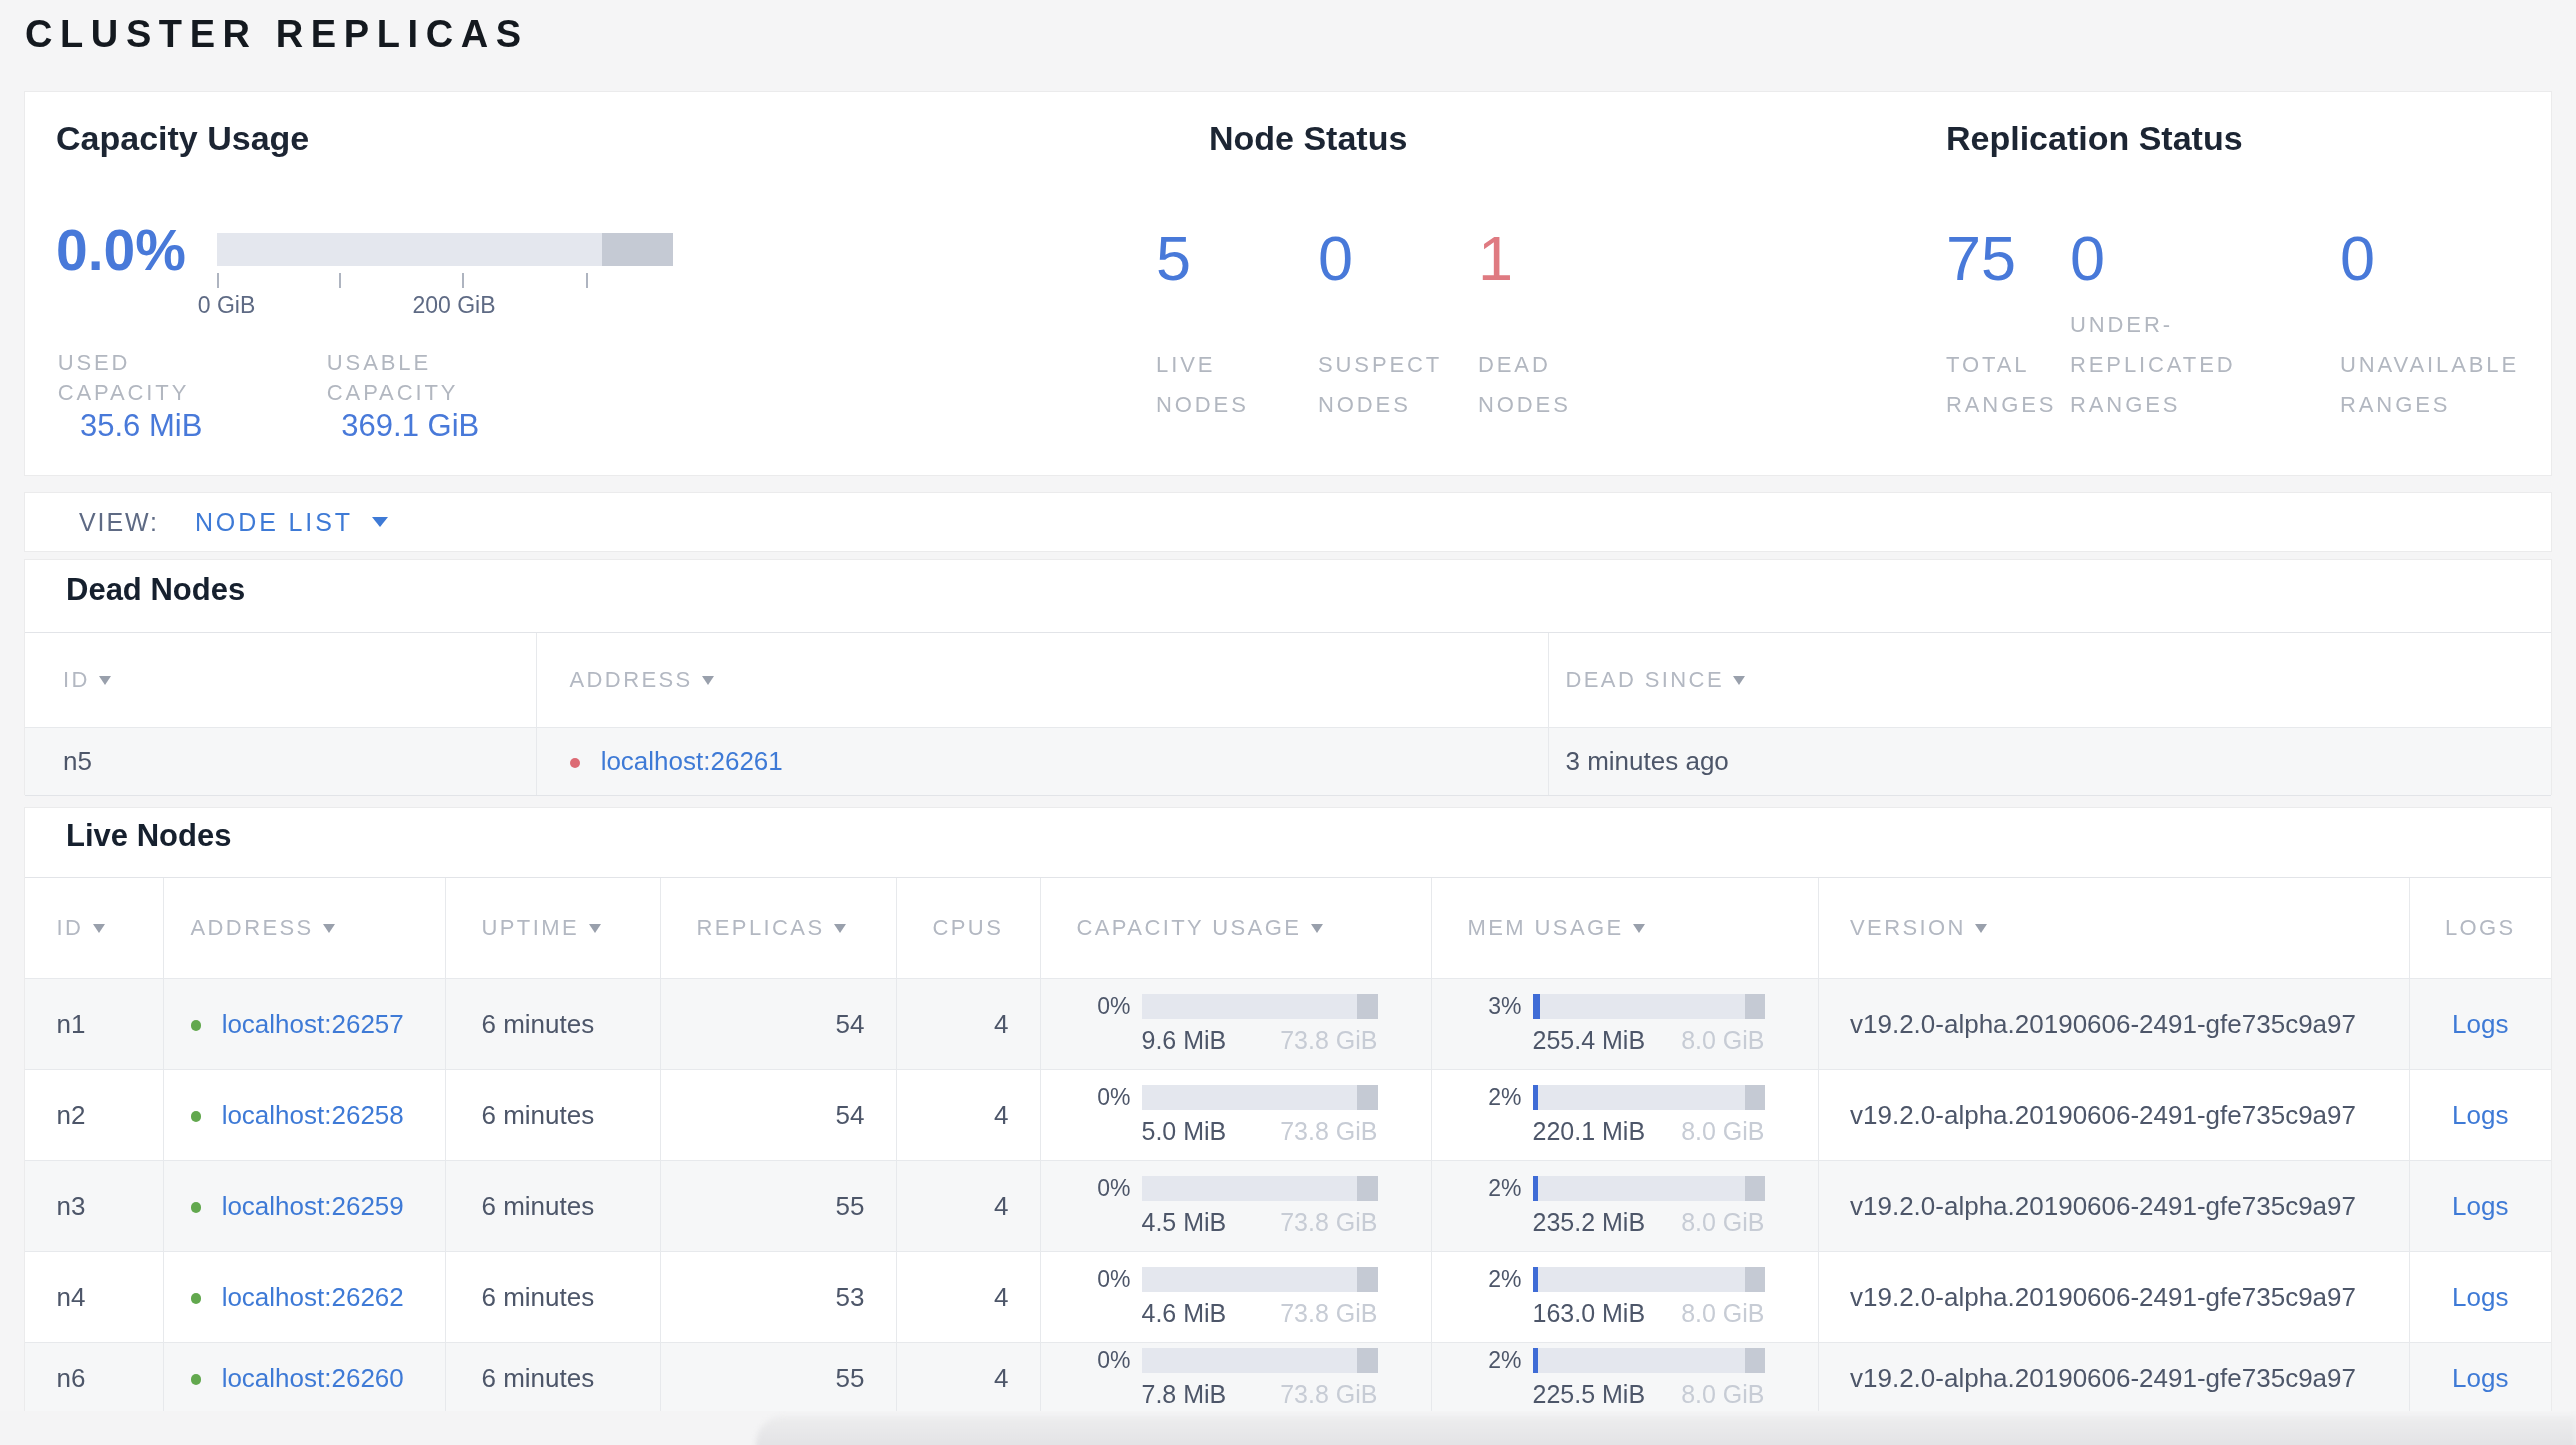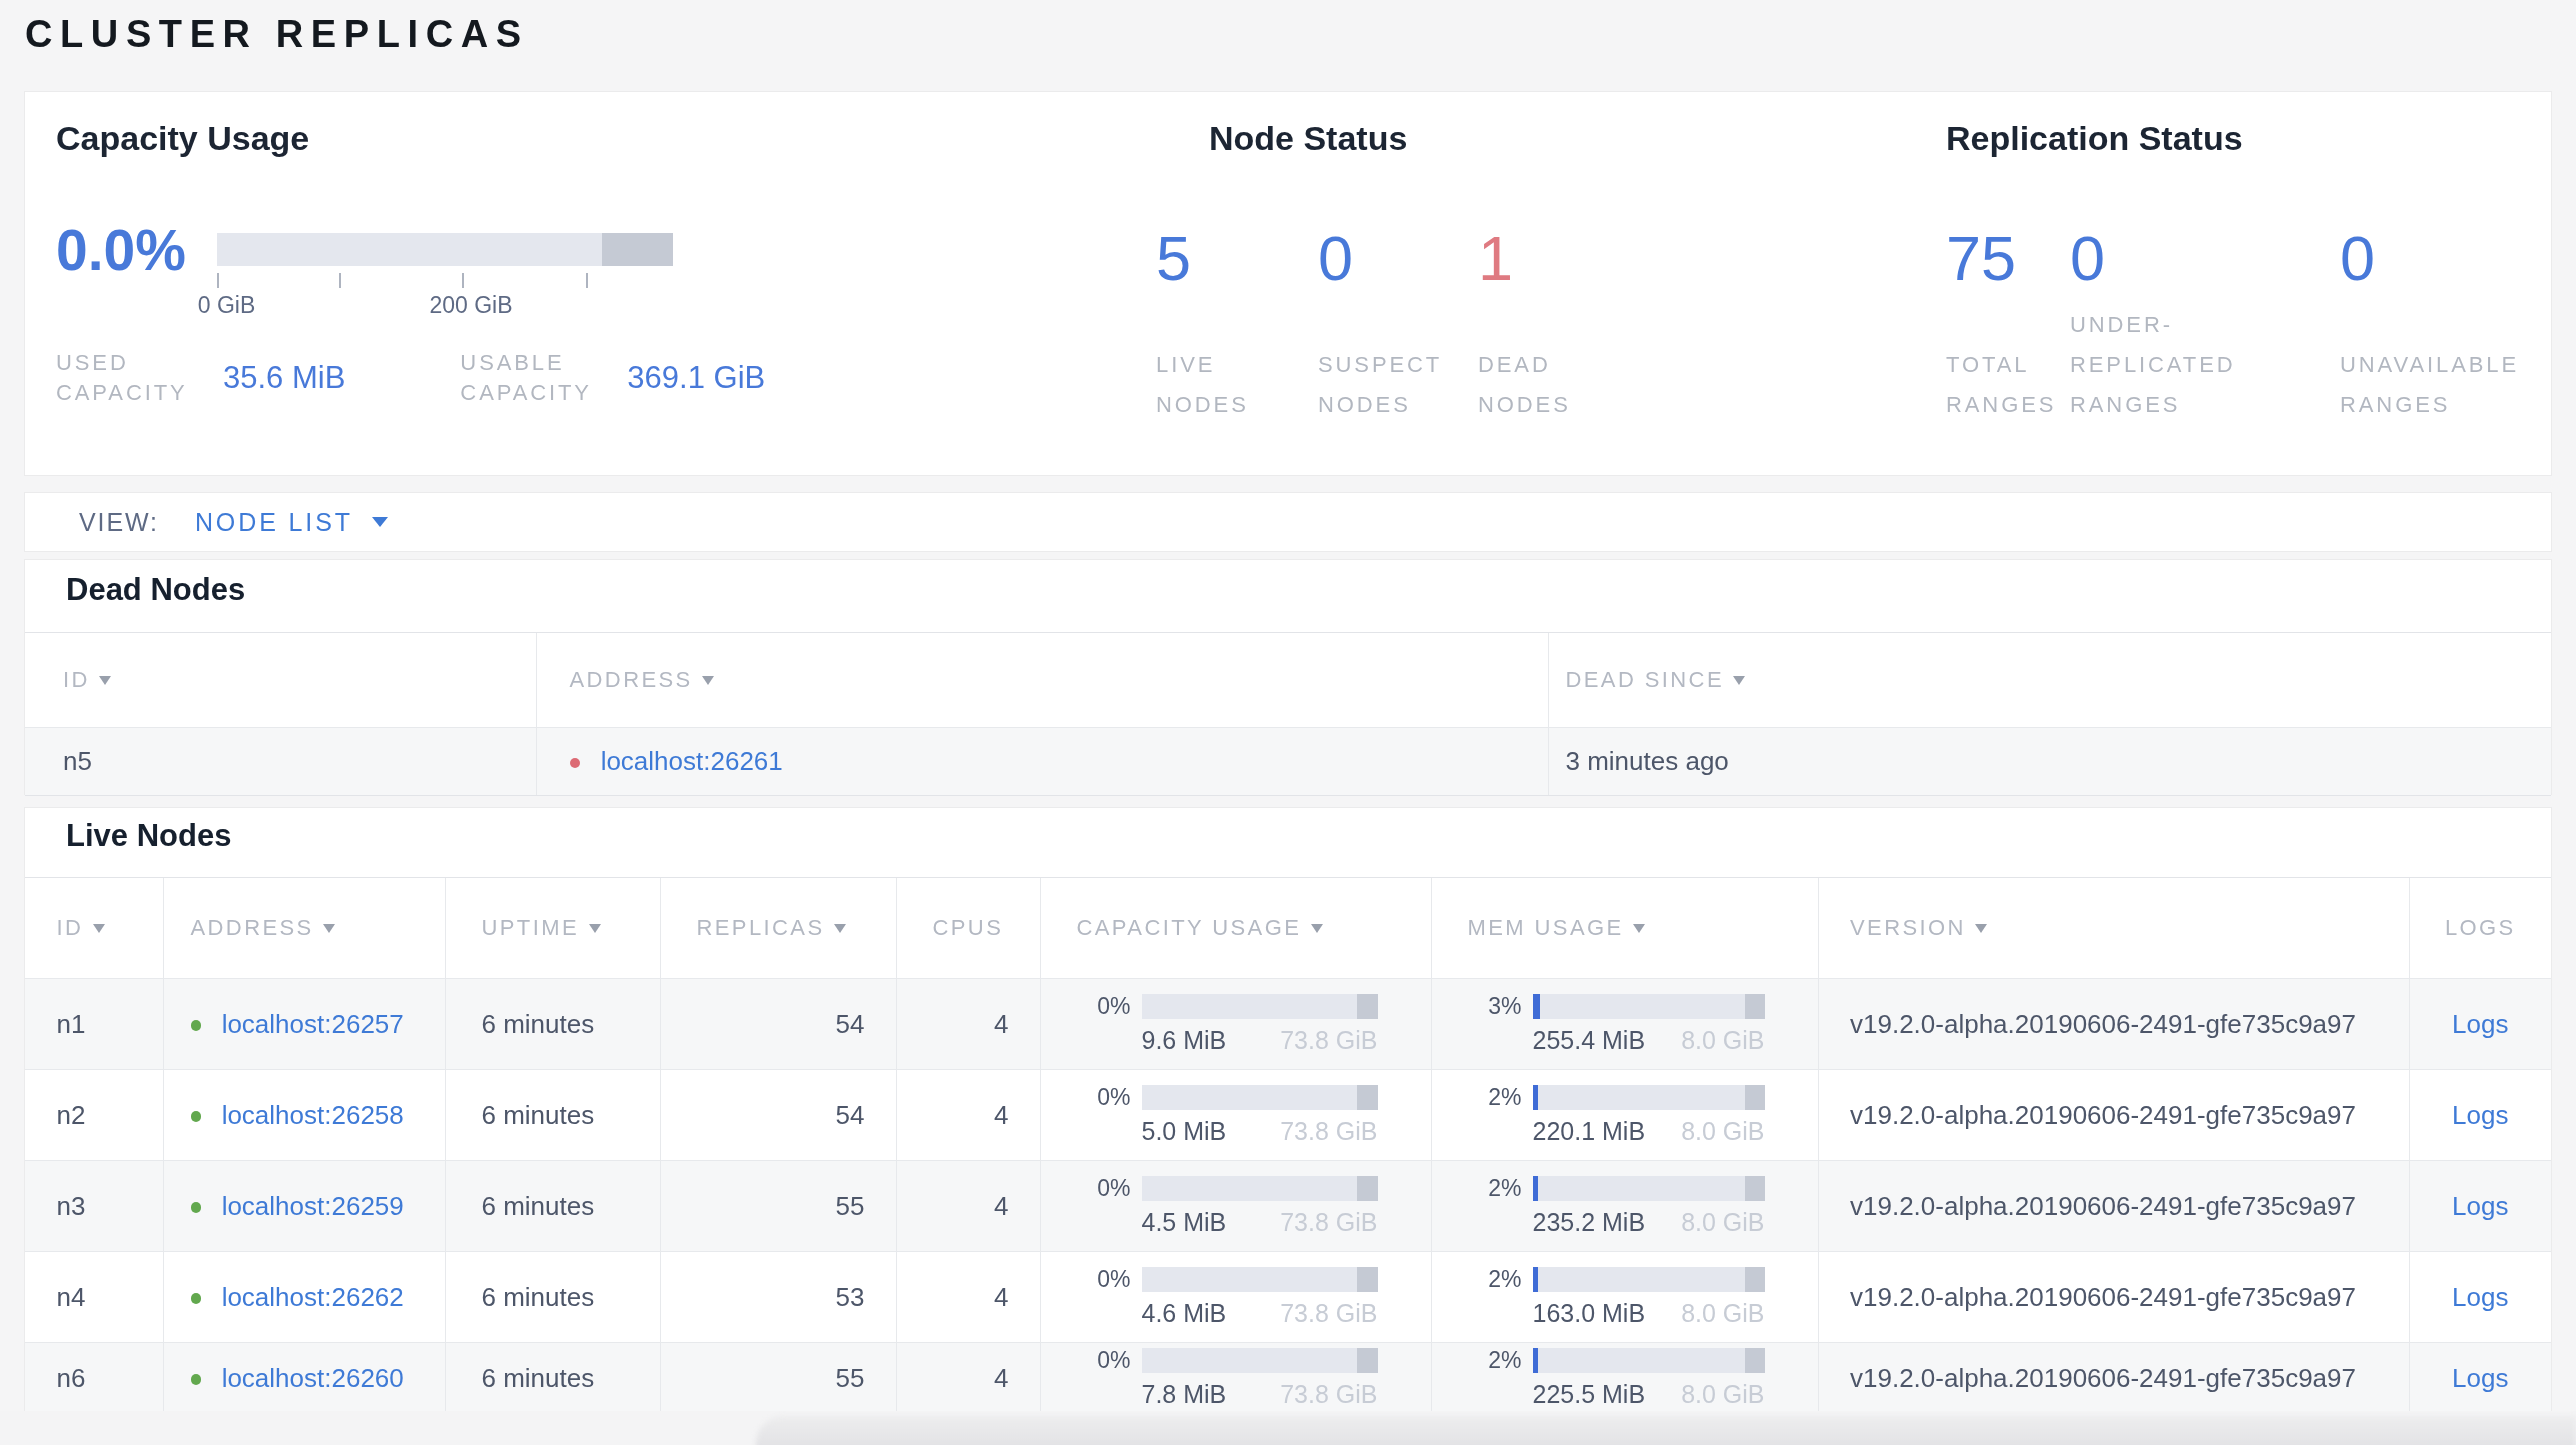--- a/index.html
+++ b/index.html
@@ -28,24 +28,24 @@
     font-size:57px; font-weight:600; color:#4879d9; line-height:63px;
   }
   .cap-chart { position:absolute; left:192px; top:141px; width:456px; }
   .cap-bar { position:relative; width:456px; height:33px; background:#e4e7ee; }
   .cap-bar-dark { position:absolute; right:0; top:0; bottom:0; width:15.5%; background:#c5cad4; }
   .cap-ticks { position:relative; height:15.3px; margin-top:6.7px; }
   .cap-tick { position:absolute; top:0; width:1.9px; height:15.3px; background:#aeb4c0; }
   .cap-axis { position:relative; height:29px; margin-top:3.8px; }
   .cap-axis span { position:absolute; font-size:23px; color:#5e6a84; }
   .axis-0 { left:-38px; width:95px; text-align:center; }
-  .axis-200 { left:192px; width:124px; text-align:center; }
+  .axis-200 { left:175px; width:124px; text-align:center; }
 
   .cap-stats { position:absolute; left:31px; top:256px; display:flex; align-items:center; }
-  .cap-stat { display:flex; align-items:center; }
+  .cap-stat { display:flex; align-items:center;flex-direction:column; }
   .cap-stat + .cap-stat { margin-left:115px; }
   .stat-label {
     width:143px; font-size:22px; letter-spacing:2.9px; line-height:30px;
     color:#b2b7c0; text-transform:uppercase;
   }
   .stat-value { font-size:31px; font-weight:500; color:#4879d9; margin-left:24px; white-space:nowrap; }
 
   .stat-group { position:absolute; top:134px; display:flex; }
   #ns-group { left:1131px; }
   #rs-group { left:1921px; }

